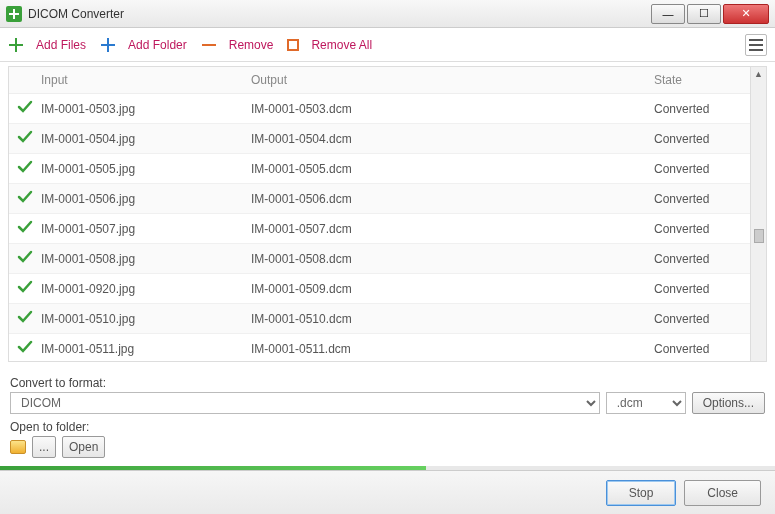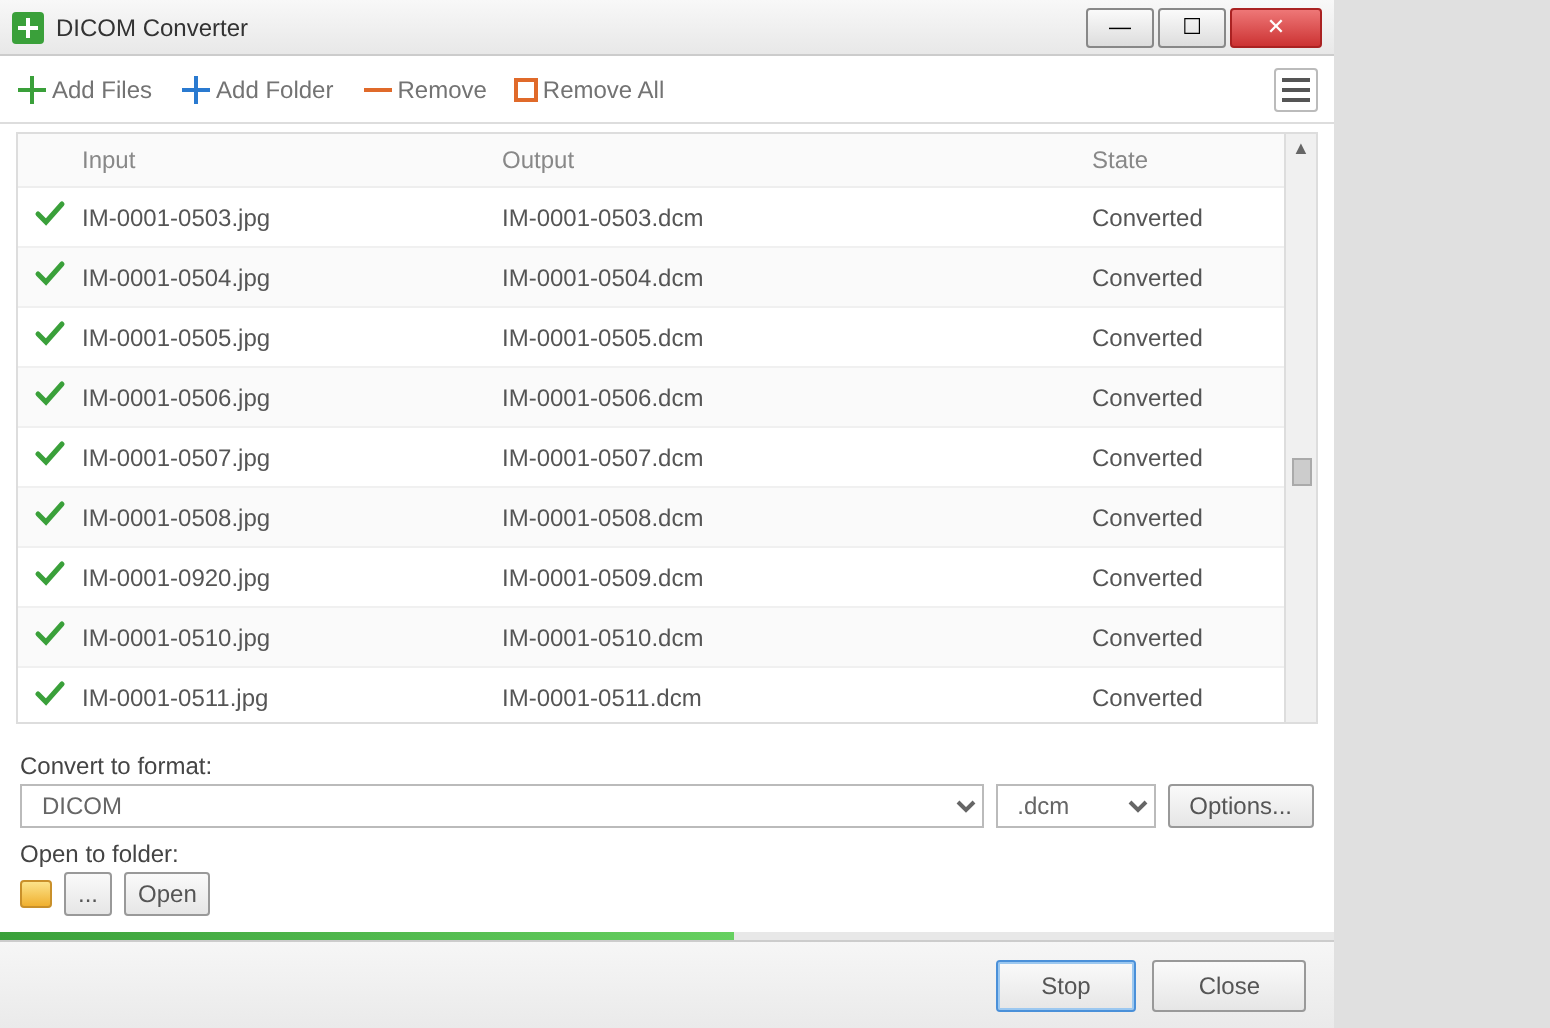--- a/index.html
+++ b/index.html
@@ -1,27 +1,27 @@
 <!DOCTYPE html>
 <html><head>
 <meta charset="utf-8">
 <style>
   * { box-sizing: border-box; margin: 0; padding: 0; font-family: "Segoe UI", Tahoma, sans-serif; font-size: 12px; }
   body { background: #e0e0e0; width: 775px; height: 514px; overflow: hidden; }
-  .window { width: 667px; height: 514px; background: #fff; display: flex; flex-direction: column; }
+  .window { width: 775px; height: 514px; background: #fff; display: flex; flex-direction: column; }
   .titlebar { height: 28px; background: linear-gradient(#f8f8f8,#e8e8e8); display:flex; align-items:center; padding:0 6px; border-bottom:1px solid #ccc;}
   .titlebar .app-icon { width:16px; height:16px; background:#3aa03a; border-radius:2px; margin-right:6px; position:relative;}
   .titlebar .app-icon::after{content:"";position:absolute;left:3px;top:7px;width:10px;height:2px;background:#fff;}
   .titlebar .app-icon::before{content:"";position:absolute;left:7px;top:3px;width:2px;height:10px;background:#fff;}
   .titlebar .title { flex:1; color:#333; }
   .winbtns { display:flex; gap:2px;}
   .winbtn { width:34px; height:20px; border:1px solid #888; background:linear-gradient(#fafafa,#ddd); display:flex;align-items:center;justify-content:center; border-radius:2px; font-size:11px;}
   .winbtn.close { background:linear-gradient(#e77,#c33); color:#fff; border-color:#a22; width:46px;}
   .toolbar { height:34px; display:flex; align-items:center; padding:0 8px; gap:14px; border-bottom:1px solid #ddd;}
-  .tbtn { display:flex; align-items:center; gap:2px; color:#737373; cursor:pointer;justify-content:space-between;}
+  .tbtn { display:flex; align-items:center; gap:12px; color:#be185d; cursor:pointer;justify-content:space-between;}
   .ic { width:16px; height:16px; display:inline-block; position:relative;}
   .ic.plus-g::before,.ic.plus-g::after{content:"";position:absolute;background:#3aa03a;}
   .ic.plus-g::before{left:7px;top:1px;width:2px;height:14px;}
   .ic.plus-g::after{left:1px;top:7px;width:14px;height:2px;}
   .ic.plus-b::before,.ic.plus-b::after{content:"";position:absolute;background:#2a7ad0;}
   .ic.plus-b::before{left:7px;top:1px;width:2px;height:14px;}
   .ic.plus-b::after{left:1px;top:7px;width:14px;height:2px;}
   .ic.minus::after{content:"";position:absolute;left:1px;top:7px;width:14px;height:2px;background:#e06a2a;}
   .ic.square{border:2px solid #e06a2a;width:12px;height:12px;margin-top:1px;}
   .hamburger{margin-left:auto;width:22px;height:22px;border:1px solid #bbb;border-radius:2px;display:flex;flex-direction:column;justify-content:center;gap:3px;align-items:center;}

